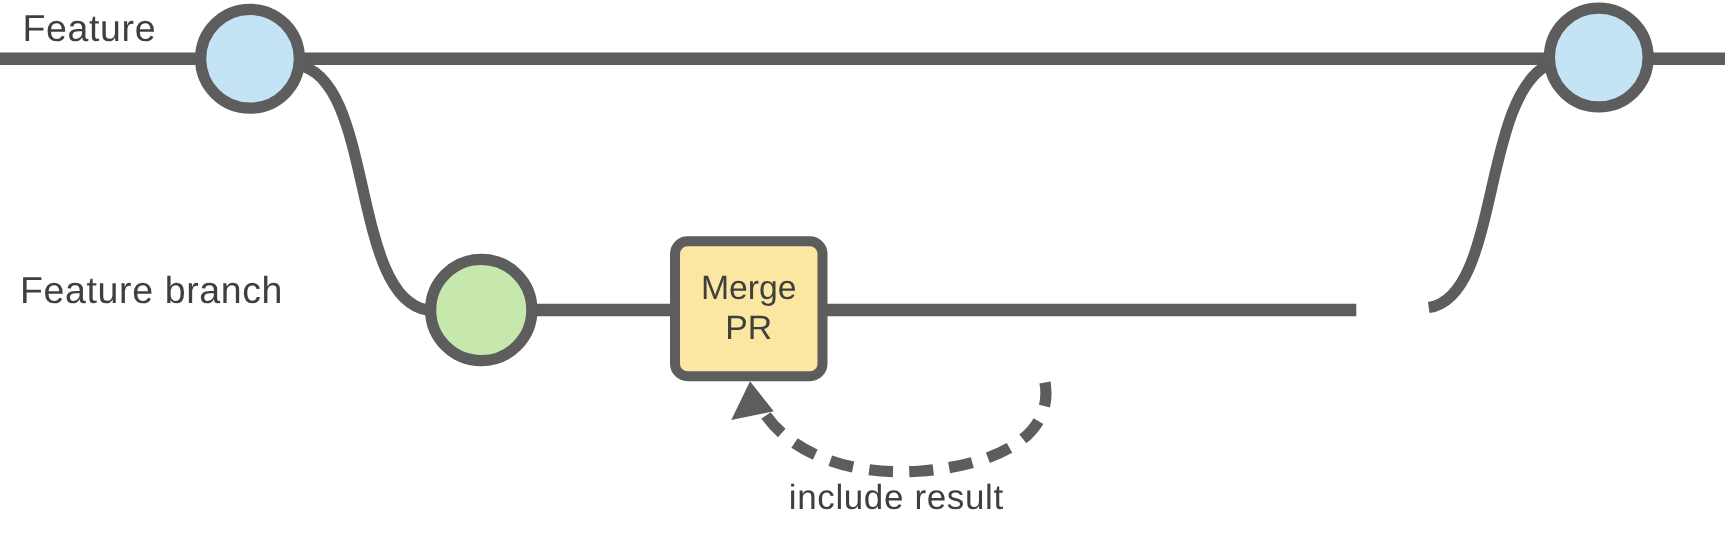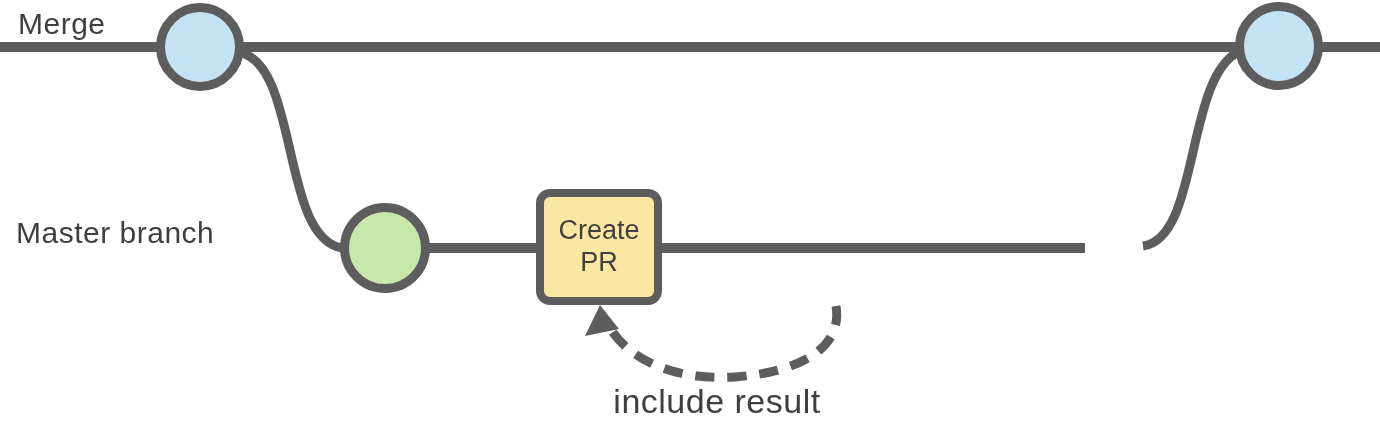--- a/index.html
+++ b/index.html
@@ -81,21 +81,21 @@
   }
   .lane-label.master  { left: 18px; top: 7px; }
   .lane-label.feature { left: 16px; top: 216px; }
 
   .annotation {
     position: absolute;
     z-index: 3;
     left: 717px;
     top: 382px;
     transform: translateX(-50%);
-    font-size: 34px;
+    font-size: 28px;
     letter-spacing: 0.5px;
     color: var(--text-color);
     white-space: nowrap;
   }
 </style>
 </head>
 <body>
 
 <div class="canvas">
 
@@ -106,25 +106,25 @@
     <path class="wire" d="M 385 248 H 1085"></path>
 
     <path class="wire wire-thin" d="M 238 52 C 300 62, 280 238, 342 248"></path>
 
     <path class="wire wire-thin" d="M 1143 246 C 1200 238, 1185 80, 1238 52"></path>
 
     <path class="wire dashed" d="M 836 306 C 843 348, 800 372, 735 377 C 672 381, 628 358, 610 328"></path>
     <polygon class="arrowhead" points="600,305 585,336 619,329"></polygon>
   </svg>
 
-  <div class="lane-label master">Merge</div>
-  <div class="lane-label feature">Master branch</div>
+  <div class="lane-label master">Feature</div>
+  <div class="lane-label feature">Feature branch</div>
 
   <div class="commit master-left"></div>
   <div class="commit master-right"></div>
   <div class="commit feature"></div>
 
-  <div class="step create-pr">Create
+  <div class="step create-pr">Merge
 PR</div>
 
   <div class="annotation">include result</div>
 
 </div>
 
 </body></html>

